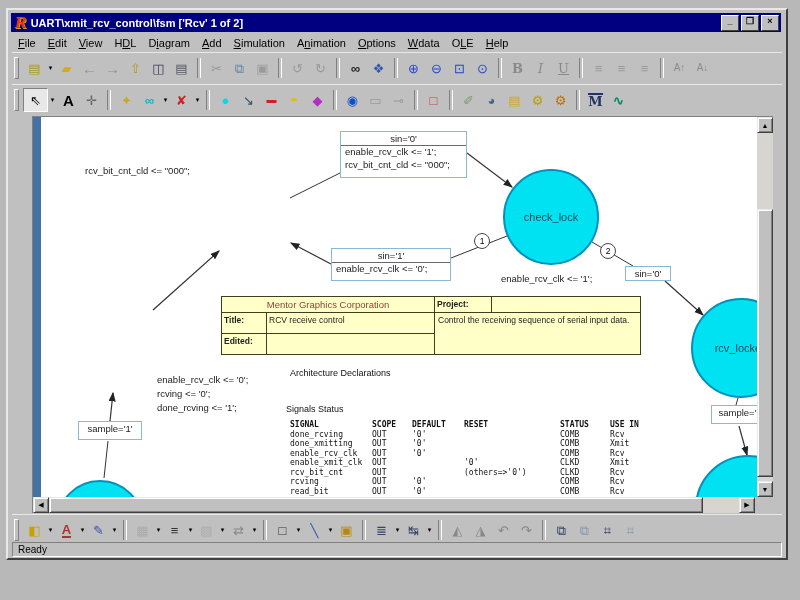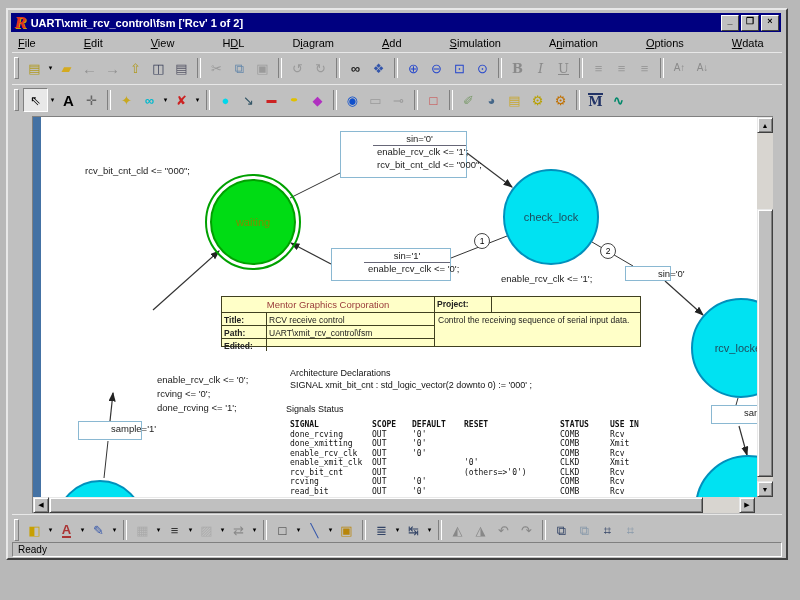--- a/index.html
+++ b/index.html
@@ -3,46 +3,46 @@
 <meta charset="utf-8">
 <style>
   html,body{margin:0;padding:0;}
   body{width:800px;height:600px;background:#b8b8b8;font-family:"Liberation Sans",sans-serif;overflow:hidden;position:relative;}
   .win{position:absolute;left:6px;top:8px;width:782px;height:552px;background:#c0c0c0;
        border-top:2px solid #e8e8e8;border-left:2px solid #e8e8e8;border-right:2px solid #404040;border-bottom:2px solid #404040;box-sizing:border-box;}
   .titlebar{position:absolute;left:3px;top:3px;width:770px;height:19px;background:#000080;display:flex;align-items:center;padding:0 2px;box-sizing:border-box;}
   .logo{font-family:"DejaVu Serif",serif;font-style:italic;font-weight:bold;color:#e23220;font-size:14px;margin:0 4px 0 2px;text-shadow:1px 1px 0 #caa000;}
   .wtitle{color:#fff;font-weight:bold;font-size:11px;flex:1;white-space:nowrap;overflow:hidden;}
   .wbtn{width:16px;height:14px;background:#c0c0c0;border:1px solid;border-color:#fff #404040 #404040 #fff;font-size:9px;line-height:11px;text-align:center;margin-left:2px;font-weight:bold;color:#000;}
-  .menubar{position:absolute;left:4px;top:24px;width:770px;height:17px;display:flex;align-items:center;font-size:11px;color:#000;gap:36px;}
+  .menubar{position:absolute;left:4px;top:24px;width:770px;height:17px;display:flex;align-items:center;font-size:11px;color:#000;}
   .mi{padding:1px 6px;white-space:nowrap;}
   .mi .u{text-decoration:underline;}
   .tbar{position:absolute;left:4px;height:30px;width:770px;display:flex;align-items:center;border-top:1px solid #e8e8e8;}
   .grip{width:3px;height:20px;border:1px solid;border-color:#fff #808080 #808080 #fff;margin:0 4px 0 2px;}
   .tb{width:23px;height:22px;display:flex;align-items:center;justify-content:center;flex:0 0 auto;}
   .tb.sel{background:#e8e8e8;border:1px solid;border-color:#808080 #fff #fff #808080;}
   .g{font-style:normal;font-size:13px;line-height:1;}
   .caret{font-size:7px;color:#000;width:9px;text-align:center;flex:0 0 auto;}
   .sep{width:2px;height:20px;border-left:1px solid #808080;border-right:1px solid #fff;margin:0 4px;flex:0 0 auto;}
   .oval{display:inline-block;transform:scale(1.5,.75);}
   .mbar{border-top:2px solid #223366;font-weight:bold;font-family:"DejaVu Serif",serif;}
   .canvas{position:absolute;left:24px;top:106px;width:740px;height:396px;background:#fff;overflow:hidden;
           border-top:1px solid #808080;border-left:1px solid #808080;box-sizing:content-box;}
   .sheetedge{position:absolute;left:0;top:0;width:8px;height:380px;background:#4472a4;}
   .wires{position:absolute;left:0;top:0;}
   .st{position:absolute;border-radius:50%;display:flex;align-items:center;justify-content:center;font-size:11px;box-sizing:border-box;}
   .cyan{background:#00e2f2;border:2px solid #0090bc;color:#1d4a5c;}
   .green{background:#00dc14;border:2px solid #00a000;color:#808b00;outline:2px solid #00a000;outline-offset:3px;}
-  .cond{position:absolute;background:#fff;border:1px solid #8ab8d2;font-size:9.5px;color:#222;box-sizing:border-box;padding-left:32px;}
+  .cond{position:absolute;background:#fff;border:1px solid #8ab8d2;font-size:9.5px;color:#222;box-sizing:border-box;}
   .cond .c{display:block;text-align:center;line-height:13px;}
   .ruled .c{border-bottom:1px solid #667;}
   .cond .a{display:block;text-align:left;padding-left:4px;line-height:12.5px;white-space:nowrap;}
   .flabel{position:absolute;font-size:9.5px;color:#222;white-space:nowrap;}
   .pri{position:absolute;width:14px;height:14px;border:1px solid #444;border-radius:50%;background:#fff;font-size:8.5px;display:flex;align-items:center;justify-content:center;color:#000;z-index:3;}
-  .tblock{position:absolute;left:188px;top:179px;width:420px;height:51px;display:flex;background:#ffffc8;border:1px solid #404020;font-size:8.5px;color:#222;box-sizing:border-box;z-index:2;}
+  .tblock{position:absolute;left:188px;top:179px;width:420px;height:59px;display:flex;background:#ffffc8;border:1px solid #404020;font-size:8.5px;color:#222;box-sizing:border-box;z-index:2;}
   .tbl{width:212px;border-right:1px solid #404020;display:flex;flex-direction:column;}
   .tbcompany{height:15px;line-height:15px;text-align:center;color:#993a3a;font-size:9.5px;border-bottom:1px solid #404020;}
   .tbrow{flex:1;display:flex;border-bottom:1px solid #404020;}
   .tbrow:last-child{border-bottom:none;}
   .tblab{width:40px;border-right:1px solid #404020;padding:2px 2px 0;font-weight:bold;}
   .tbval{flex:1;padding:2px 2px 0;white-space:nowrap;overflow:hidden;}
   .tbr{flex:1;display:flex;flex-direction:column;}
   .tbdesc{flex:1;padding:2px 3px;}
   .decl{position:absolute;font-size:9px;color:#111;white-space:nowrap;}
   .sigtable{position:absolute;left:257px;top:303px;font-family:"DejaVu Sans Mono",monospace;font-size:8px;line-height:9.5px;color:#111;}
@@ -265,23 +265,20 @@
       <line x1="474" y1="119" x2="418" y2="141" stroke="#333" stroke-width="1"></line>
       <line x1="298" y1="147" x2="258" y2="126" stroke="#333" stroke-width="1.2" marker-end="url(#ah)"></line>
       <line x1="559" y1="125" x2="600" y2="149" stroke="#333" stroke-width="1"></line>
       <line x1="632" y1="164" x2="670" y2="198" stroke="#333" stroke-width="1.2" marker-end="url(#ah)"></line>
       <line x1="705" y1="281" x2="703" y2="288" stroke="#333" stroke-width="1"></line>
       <line x1="706" y1="309" x2="714" y2="338" stroke="#333" stroke-width="1.2" marker-end="url(#ah)"></line>
       <line x1="71" y1="361" x2="75" y2="324" stroke="#333" stroke-width="1"></line>
       <line x1="77" y1="304" x2="80" y2="276" stroke="#333" stroke-width="1.2" marker-end="url(#ah)"></line>
     </svg>
 
-    <div class="st green" style="left:177px;top:62px;width:86px;height:86px">
-        <span>waiting</span>
-      </div>
     <div class="st cyan" style="left:470px;top:52px;width:96px;height:96px">
         <span>check_lock</span>
       </div>
     <div class="st cyan" style="left:658px;top:181px;width:100px;height:100px">
         <span>rcv_locked</span>
       </div>
     <div class="st cyan" style="left:23px;top:363px;width:88px;height:88px"></div>
     <div class="st cyan" style="left:662px;top:338px;width:106px;height:106px"></div>
 
     <div class="cond ruled" style="left:307px;top:14px;width:127px;height:47px">
@@ -311,39 +308,34 @@
 
     <span class="pri" style="left:441px;top:116px">1</span>
     <span class="pri" style="left:567px;top:126px">2</span>
 
     <div class="tblock">
       <div class="tbl">
         <div class="tbcompany">Mentor Graphics Corporation</div>
         <div class="tbrow">
             <span class="tblab">Title:</span>
             <span class="tbval">RCV receive control</span>
-          </div>
-        <div class="tbrow">
-            <span class="tblab">Path:</span>
-            <span class="tbval">UART\xmit_rcv_control\fsm</span>
           </div>
         <div class="tbrow">
             <span class="tblab">Edited:</span>
           </div>
       </div>
       <div class="tbr">
         <div class="tbrow" style="flex:0 0 15px">
             <span class="tblab" style="width:52px">Project:</span>
           </div>
         <div class="tbdesc">Control the receiving sequence of serial input data.</div>
       </div>
     </div>
 
     <span class="decl" style="left:257px;top:251px">Architecture Declarations</span>
-    <span class="decl" style="left:257px;top:263px">SIGNAL xmit_bit_cnt : std_logic_vector(2 downto 0) := '000' ;</span>
     <span class="decl" style="left:253px;top:287px">Signals Status</span>
 
     <div class="sigtable">
       <div class="sigrow" style="font-weight:bold">
         <span>SIGNAL</span><span>SCOPE</span><span>DEFAULT</span><span>RESET</span><span>STATUS</span><span>USE IN</span>
       </div>
       <div class="sigrow"><span>done_rcving</span><span>OUT</span><span>'0'</span><span></span><span>COMB</span><span>Rcv</span></div>
       <div class="sigrow"><span>done_xmitting</span><span>OUT</span><span>'0'</span><span></span><span>COMB</span><span>Xmit</span></div>
       <div class="sigrow"><span>enable_rcv_clk</span><span>OUT</span><span>'0'</span><span></span><span>COMB</span><span>Rcv</span></div>
       <div class="sigrow"><span>enable_xmit_clk</span><span>OUT</span><span></span><span>'0'</span><span>CLKD</span><span>Xmit</span></div>

